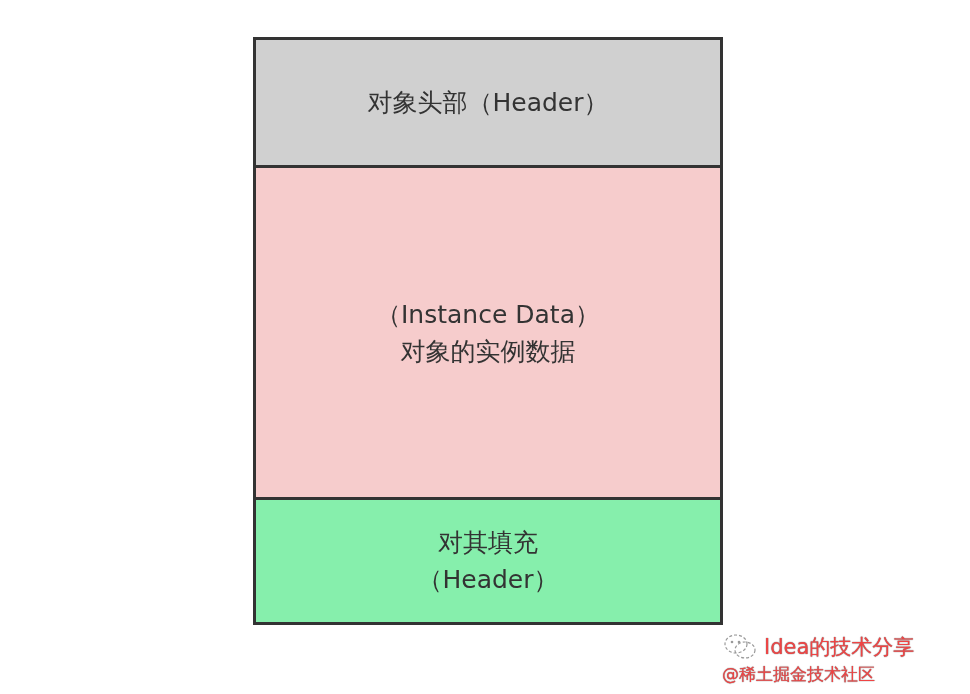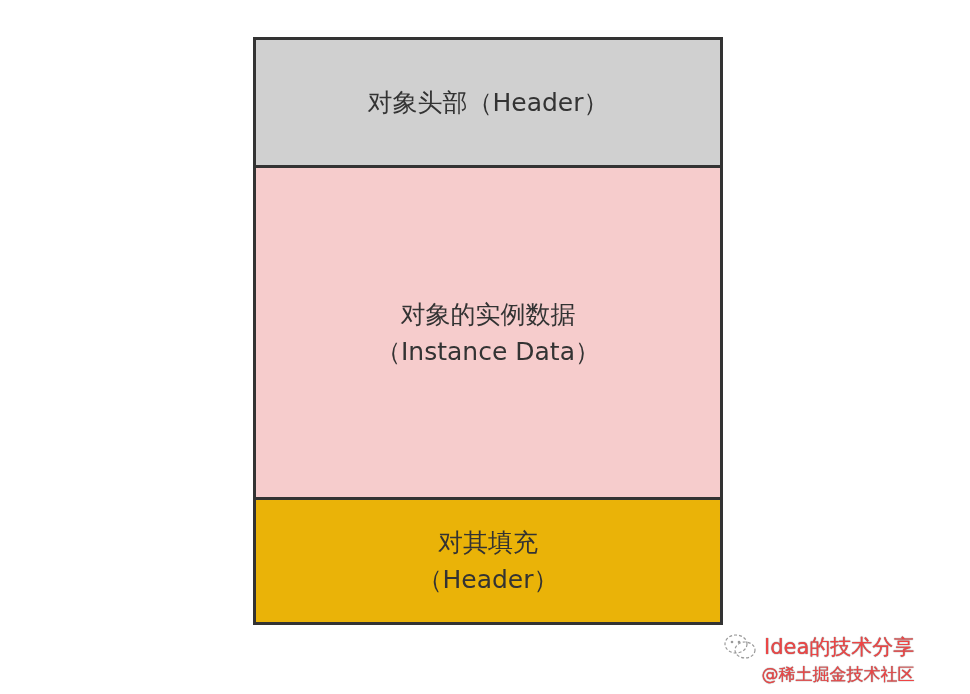--- a/index.html
+++ b/index.html
@@ -12,41 +12,41 @@
       box-sizing: border-box; border: 3px solid #333333; background: #333;
       display: flex; flex-direction: column;
     }
     .block {
       box-sizing: border-box; display: flex; flex-direction: column;
       align-items: center; justify-content: center; color: #333333;
       font-size: 25px; line-height: 37px; text-align: center;
     }
     .header { height: 125px; background: #d0d0d0; }
     .instance { height: 332px; background: #f6cccc; border-top: 3px solid #333; }
-    .padding { flex: 1; background: #eab308; border-top: 3px solid #333; }
+    .padding { flex: 1; background: #86efac; border-top: 3px solid #333; }
     .watermark {
       position: absolute; left: 722px; top: 632px; width: 240px; color: #ef4444;
       text-shadow: 0 0 1px #888, 0 0 1px #888;
     }
     .wm-line1 { display: flex; align-items: center; font-size: 21px; }
     .wm-icon { width: 36px; height: 30px; margin-right: 6px; }
-    .wm-line2 { font-size: 17px; text-align: center; padding-right: 8px; margin-top: 1px; }
+    .wm-line2 { font-size: 17px; text-align: left; padding-right: 8px; margin-top: 1px; }
   </style>
 </head>
 <body>
 
 <div class="stack">
   <div class="block header">
     <div>
       <span>对象头部</span><span>（Header）</span>
     </div>
   </div>
   <div class="block instance">
+    <div>（Instance Data）</div>
     <div>对象的实例数据</div>
-    <div>（Instance Data）</div>
   </div>
   <div class="block padding">
     <div>对其填充</div>
     <div>（Header）</div>
   </div>
 </div>
 
 <div class="watermark">
   <div class="wm-line1">
     <svg class="wm-icon" viewBox="0 0 36 30">

